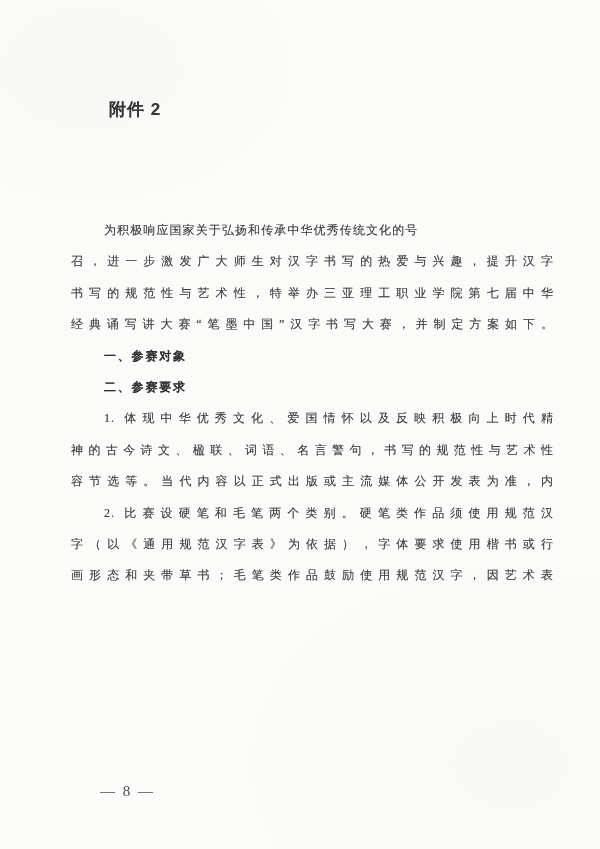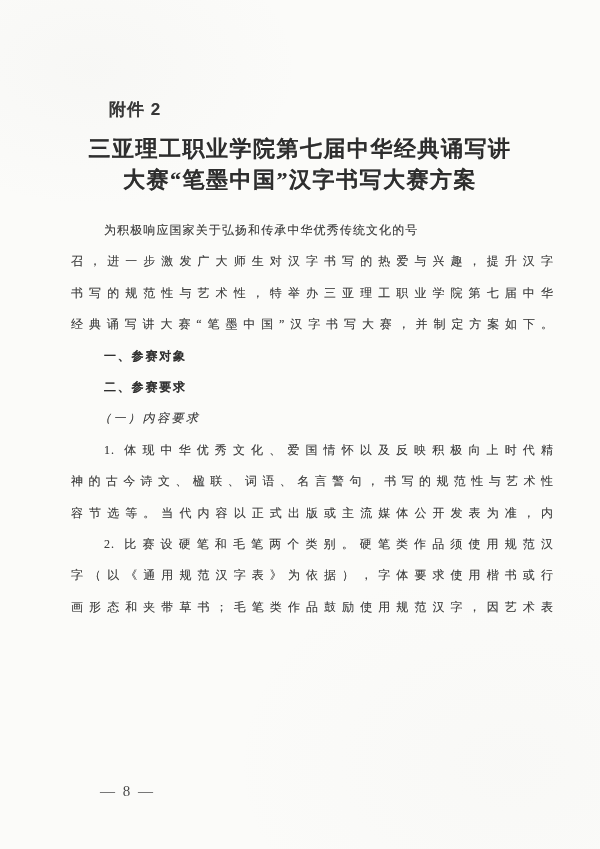--- a/index.html
+++ b/index.html
@@ -55,36 +55,31 @@
     font-size:15px;line-height:18px;letter-spacing:2px;color:#4a4a4a;
   }
 </style>
 </head>
 <body>
 
 <div class="page">
 
   <div class="attachment">附件 2</div>
 
-  <div class="doc-title">
-    <div>三亚理工职业学院第七届中华经典诵写讲</div>
-    <div>大赛“笔墨中国”汉字书写大赛方案</div>
-  </div>
 
   <div class="body-col">
 
     <div class="bline nl ind">为积极响应国家关于弘扬和传承中华优秀传统文化的号</div>
     <div class="bline jl">召，进一步激发广大师生对汉字书写的热爱与兴趣，提升汉字</div>
     <div class="bline jl">书写的规范性与艺术性，特举办三亚理工职业学院第七届中华</div>
     <div class="bline jl">经典诵写讲大赛“笔墨中国”汉字书写大赛，并制定方案如下。</div>
 
     <div class="bline nl ind hd">一、参赛对象</div>
 
     <div class="bline nl ind hd">二、参赛要求</div>
-    <div class="bline nl sub">（一）内容要求</div>
 
     <div class="bline jl ind">1. 体现中华优秀文化、爱国情怀以及反映积极向上时代精</div>
     <div class="bline jl">神的古今诗文、楹联、词语、名言警句，书写的规范性与艺术性</div>
     <div class="bline jl">容节选等。当代内容以正式出版或主流媒体公开发表为准，内</div>
 
     <div class="bline jl ind">2. 比赛设硬笔和毛笔两个类别。硬笔类作品须使用规范汉</div>
     <div class="bline jl">字（以《通用规范汉字表》为依据），字体要求使用楷书或行</div>
     <div class="bline jl">画形态和夹带草书；毛笔类作品鼓励使用规范汉字，因艺术表</div>
 
   </div>

